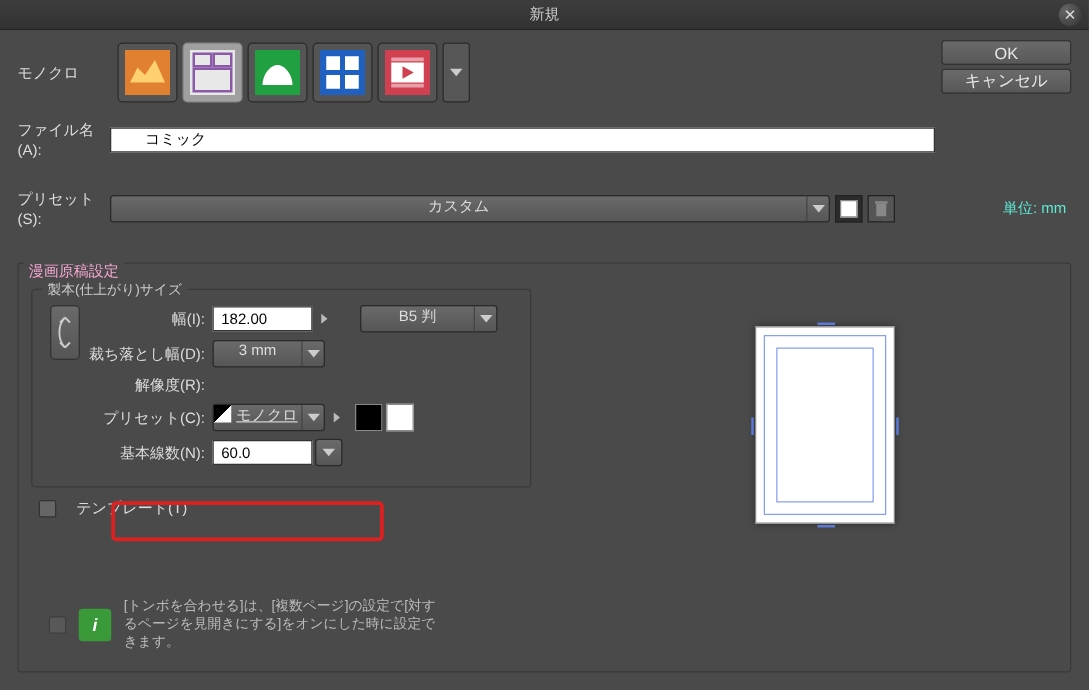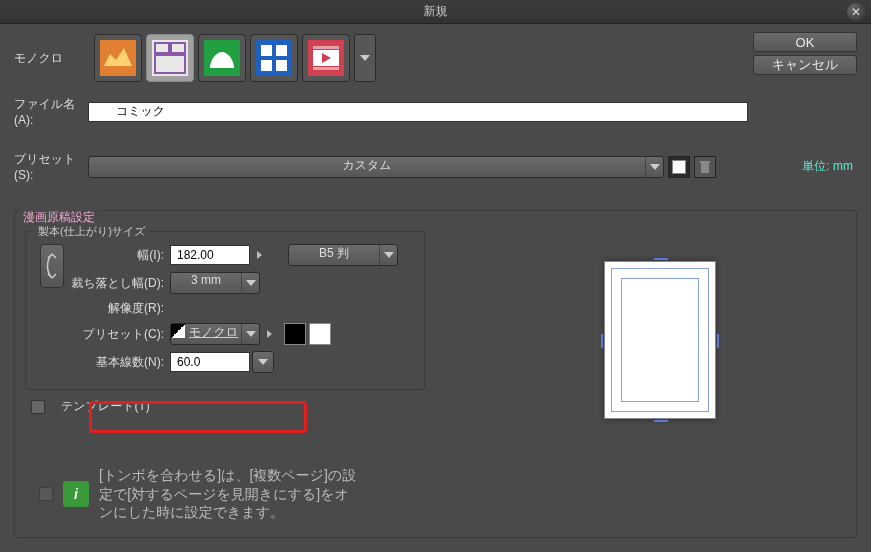--- a/index.html
+++ b/index.html
@@ -51,21 +51,21 @@
 .swatch.black { background: #000; }
 .swatch.white { background: #fff; margin-left: 3px; }
 
 .highlight-box { position: absolute; border: 3px solid #e02020; border-radius: 4px; pointer-events: none; }
 
 .checkbox-row { display: flex; align-items: center; gap: 16px; margin-top: 8px; }
 .chk { width: 14px; height: 14px; background: #666; border: 1px solid #333; border-radius: 2px; }
 
 .info-row { position: absolute; left: 24px; bottom: 16px; display: flex; align-items: center; gap: 10px; }
 .info-icon { width: 26px; height: 26px; background: #3a9a3a; border-radius: 3px; display: flex; align-items: center; justify-content: center; color: #fff; font-weight: bold; font-size: 14px; font-style: italic; }
-.info-text { color: #bbb; font-size: 14px; max-width: 260px; line-height: 1.3; }
+.info-text { color: #bbb; font-size: 11px; max-width: 260px; line-height: 1.3; }
 
 .preview { position: absolute; right: 140px; top: 50px; width: 112px; height: 158px; background: #fff; border: 1px solid #888; box-shadow: 0 0 6px rgba(0,0,0,.4); }
 .preview .inner1 { position: absolute; inset: 6px; border: 1px solid #88a0e8; }
 .preview .inner2 { position: absolute; inset: 16px; border: 1px solid #88a0e8; }
 .crop { position: absolute; background: #5a78d8; }
 .crop.h { width: 14px; height: 2px; }
 .crop.v { width: 2px; height: 14px; }
 
 .bw-swatch { position: relative; width: 14px; height: 14px; margin-right: 4px; }
 .bw-swatch::before { content: ''; position: absolute; inset: 0; background: linear-gradient(135deg, #000 50%, #fff 50%); }

